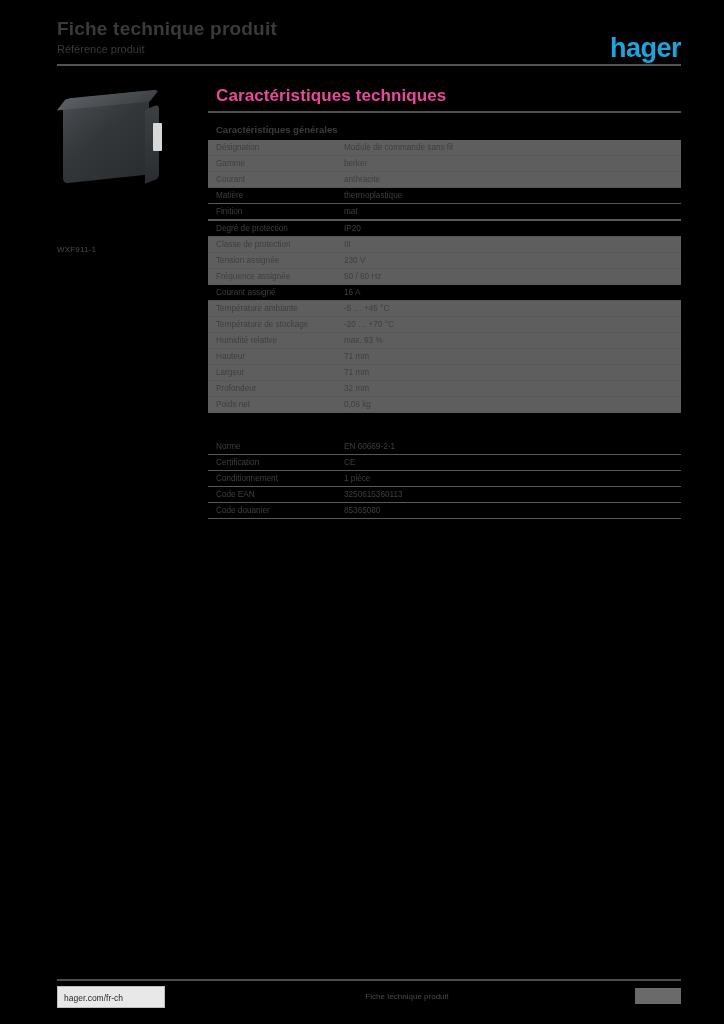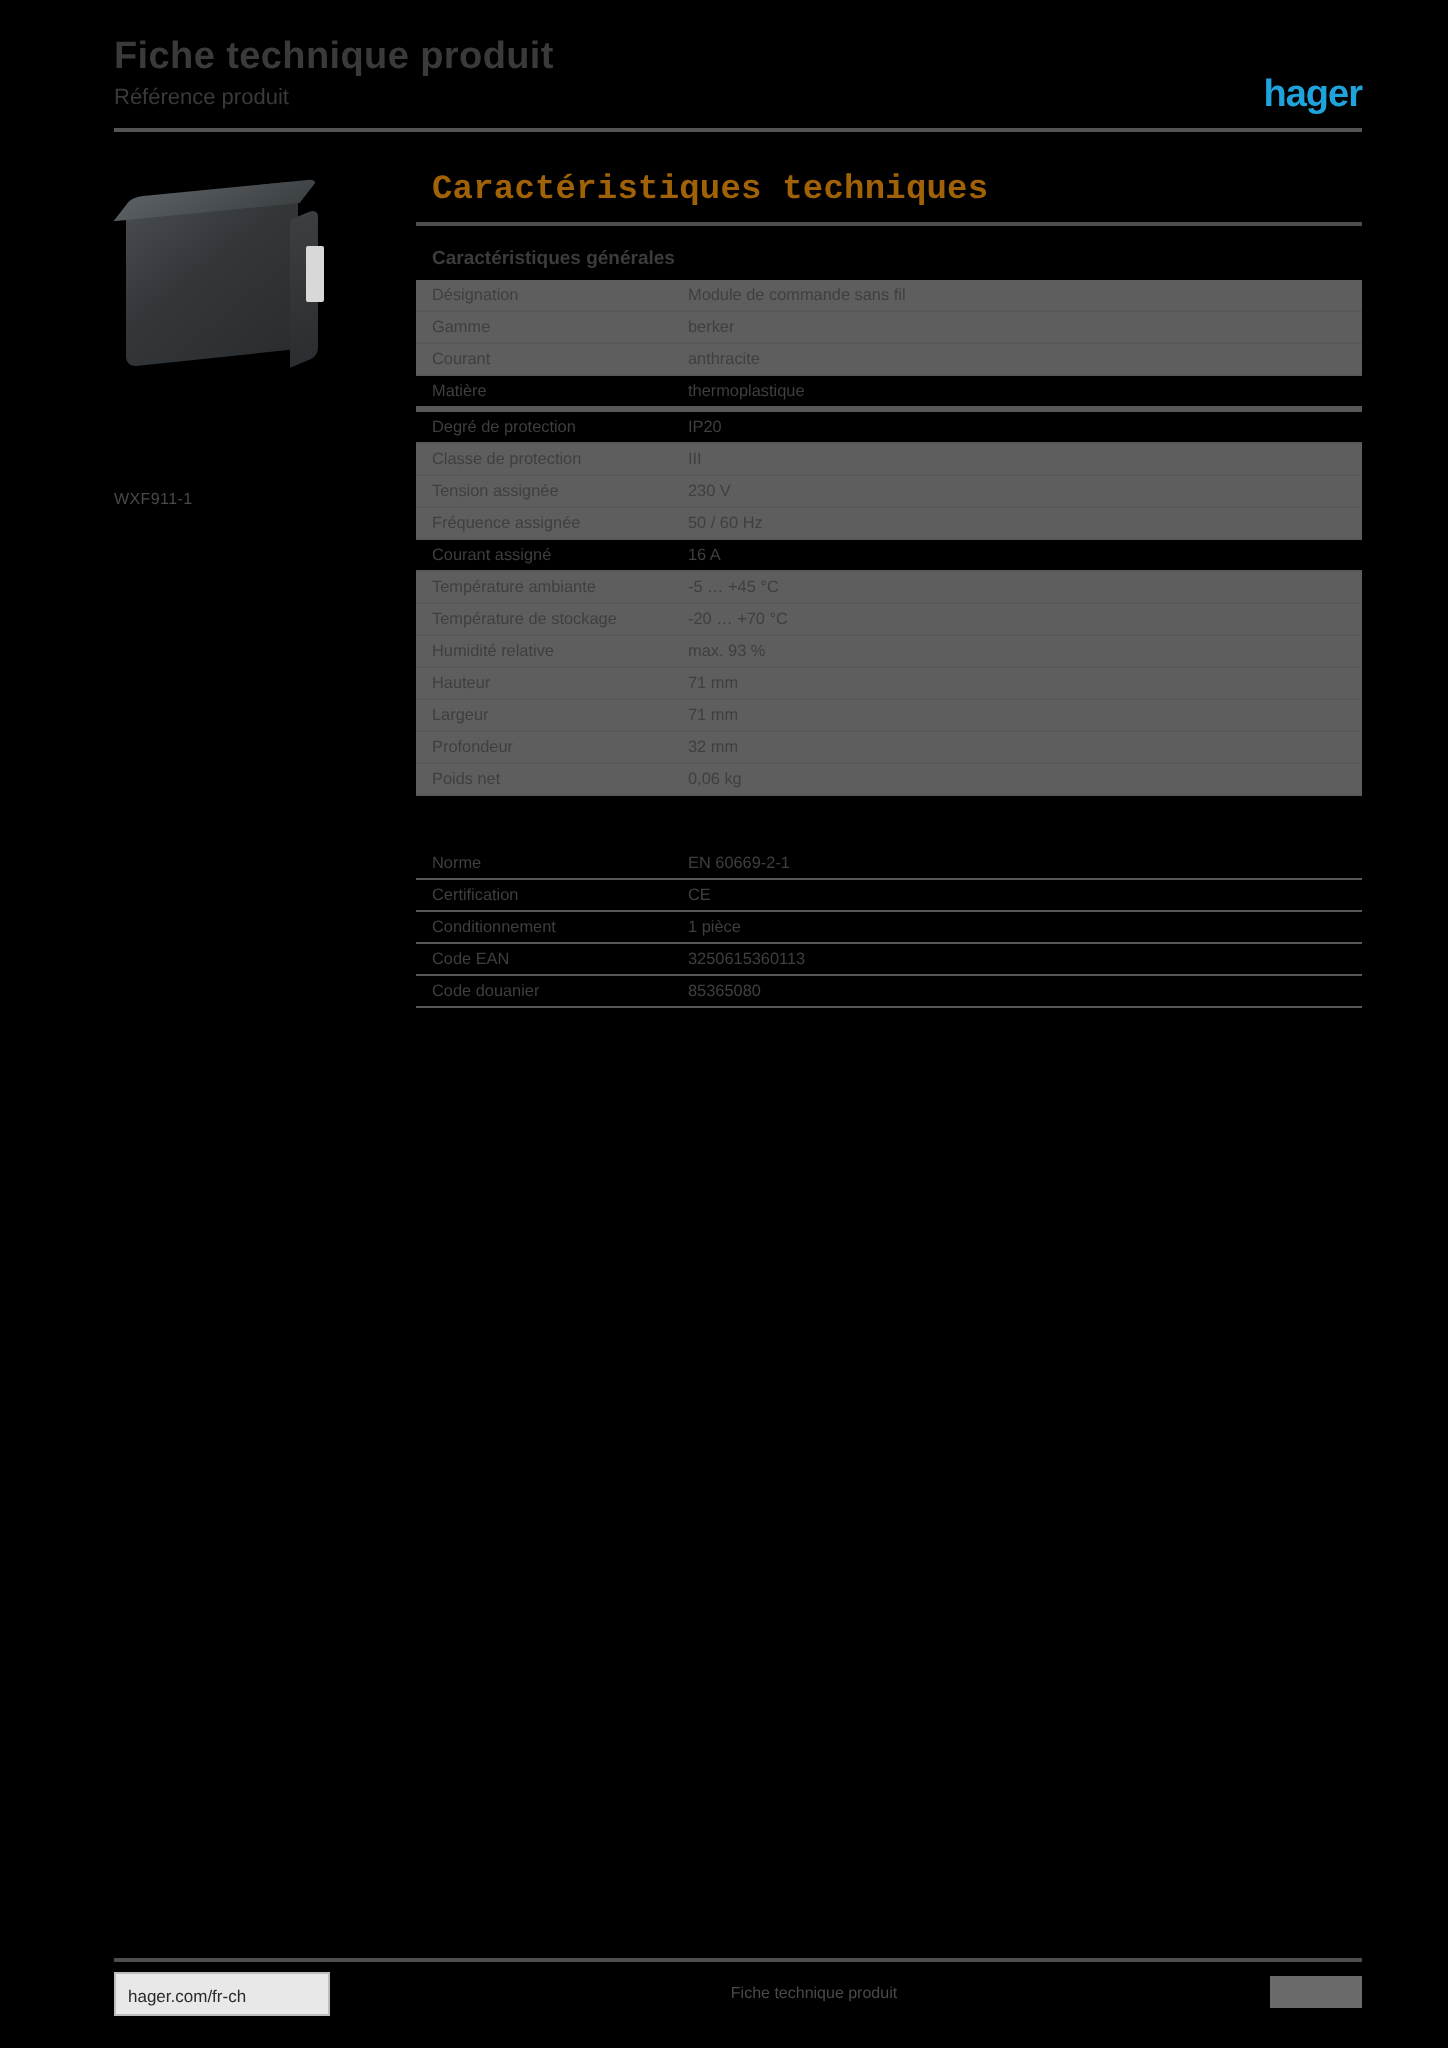--- a/index.html
+++ b/index.html
@@ -49,21 +49,21 @@
     top: 24px;
     font-size: 11px;
     color: #3a3a3a;
     line-height: 14px;
     white-space: nowrap;
   }
   .brand {
     position: absolute;
     right: 0;
     top: 16px;
-    font-size: 19px;
+    font-size: 27px;
     font-weight: bold;
     color: #1fa3dc;
     letter-spacing: -0.5px;
     line-height: 28px;
   }
   .header-rule {
     position: absolute;
     left: 57px;
     top: 64px;
     width: 624px;
@@ -132,25 +132,24 @@
   .spec-col {
     position: absolute;
     left: 208px;
     top: 85px;
     width: 473px;
   }
 
   .section-title {
     font-size: 17px;
     font-weight: bold;
-    color: #a16207;
+    color: #ec4899;
     line-height: 22px;
     margin: 0 0 0 8px;
     letter-spacing: 0.1px;
-    font-family: Liberation Mono, monospace;
   }
   .section-rule {
     margin-top: 4px;
     width: 473px;
     height: 2px;
     background: #4f4f4f;
   }
   .subsection {
     margin: 11px 0 5px 8px;
     font-size: 9.5px;
@@ -274,20 +273,24 @@
         <div class="row alt">
           <div class="label">Courant</div>
           <div class="value">anthracite</div>
         </div>
         <div class="row-line"></div>
         <div class="row">
           <div class="label">Matière</div>
           <div class="value">thermoplastique</div>
         </div>
         <div class="row-line"></div>
+        <div class="row">
+          <div class="label">Finition</div>
+          <div class="value">mat</div>
+        </div>
         <div class="row-line"></div>
         <div class="row-line"></div>
         <div class="row">
           <div class="label">Degré de protection</div>
           <div class="value">IP20</div>
         </div>
         <div class="row-line"></div>
         <div class="row alt">
           <div class="label">Classe de protection</div>
           <div class="value">III</div>

